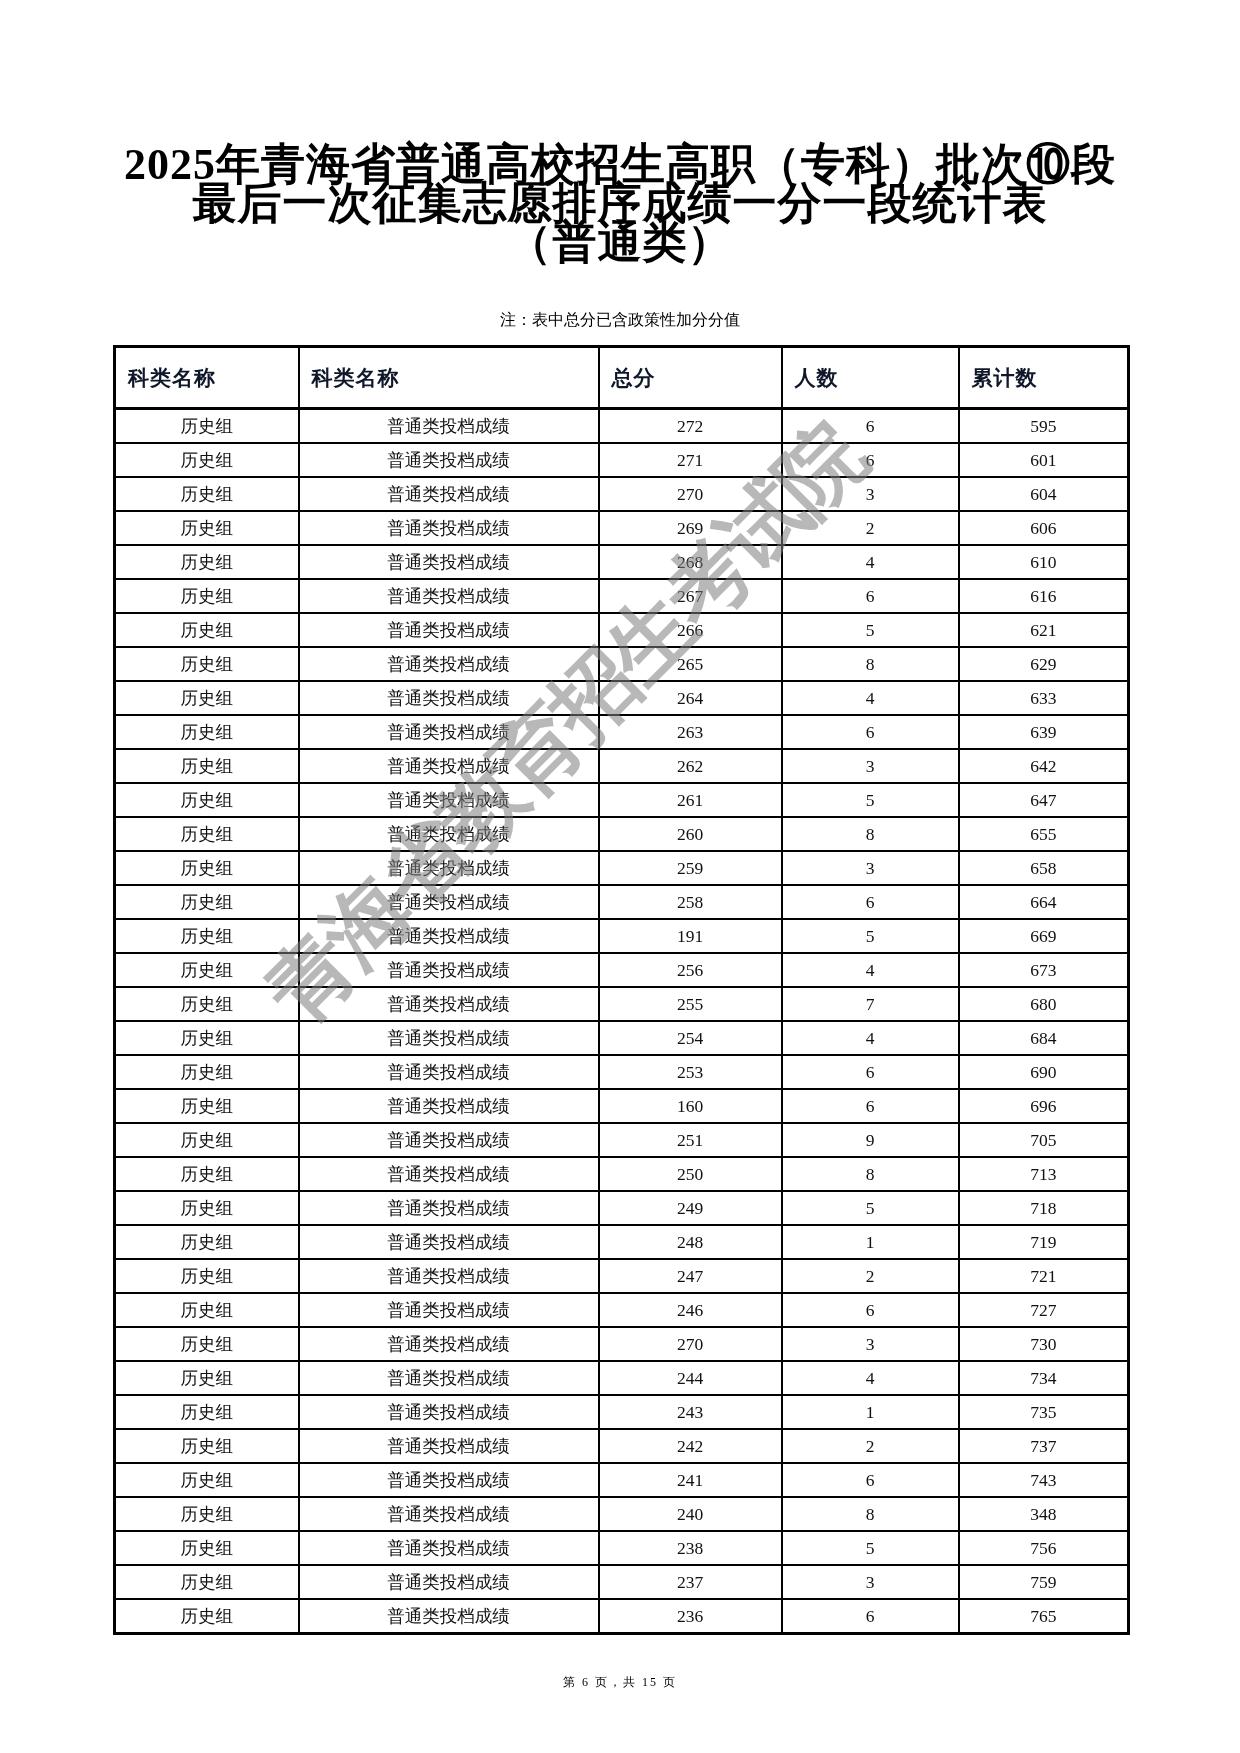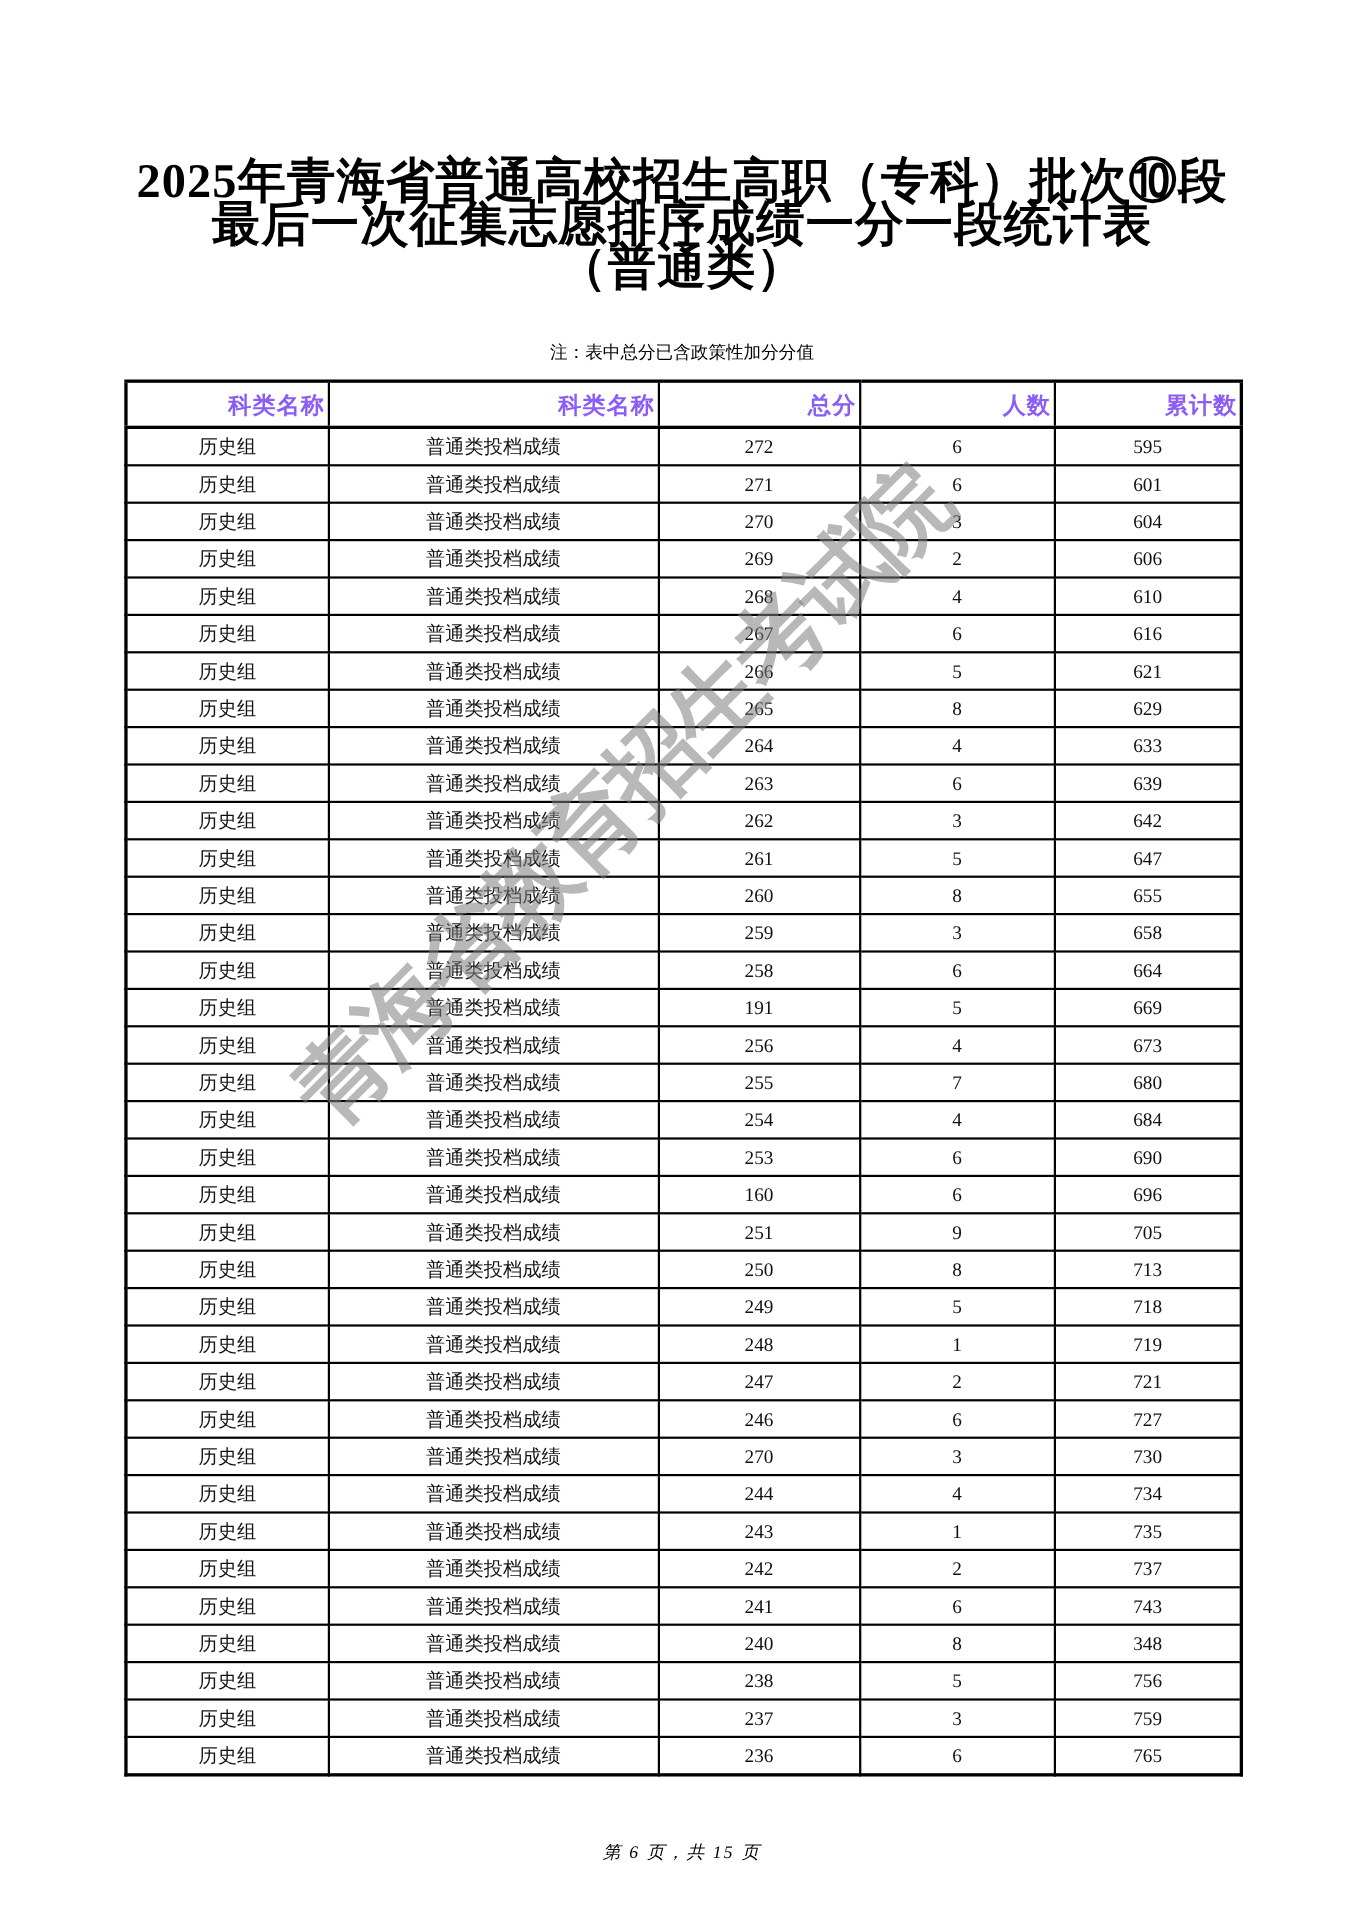--- a/index.html
+++ b/index.html
@@ -33,24 +33,24 @@
     table-layout:fixed;
     background:transparent;
   }
   table.score-table th {
     border:2px solid #000;
     border-top:3px solid #000;
     border-bottom:3px solid #000;
     height:35px;
     font-size:21px;
     font-weight:bold;
-    color:#8b5cf6;
-    text-align:right;
+    color:#0f172a;
+    text-align:left;
     vertical-align:middle;
-    padding:2px;
+    padding:12px;
     letter-spacing:1px;
   }
   table.score-table td {
     border:2px solid #000;
     height:32px;
     font-size:17.5px;
     text-align:center;
     vertical-align:middle;
     padding:0;
     color:#111;
@@ -66,24 +66,23 @@
     letter-spacing:-4px;
     white-space:nowrap;
     color:rgba(125,125,125,0.55);
     pointer-events:none;
     z-index:5;
     font-family:"Liberation Serif","DejaVu Serif",serif;
   }
   .footer {
     position:absolute; top:1674px; left:0; width:100%;
     text-align:center;
-    font-size:16px;
+    font-size:12px;
     color:#000;
     letter-spacing:2px;
-    font-style:italic;
   }
 </style>
 </head>
 <body>
 
 <div class="page">
 
   <div class="title-block">
     <div>2025年青海省普通高校招生高职（专科）批次⑩段</div>
     <div>最后一次征集志愿排序成绩一分一段统计表</div>

